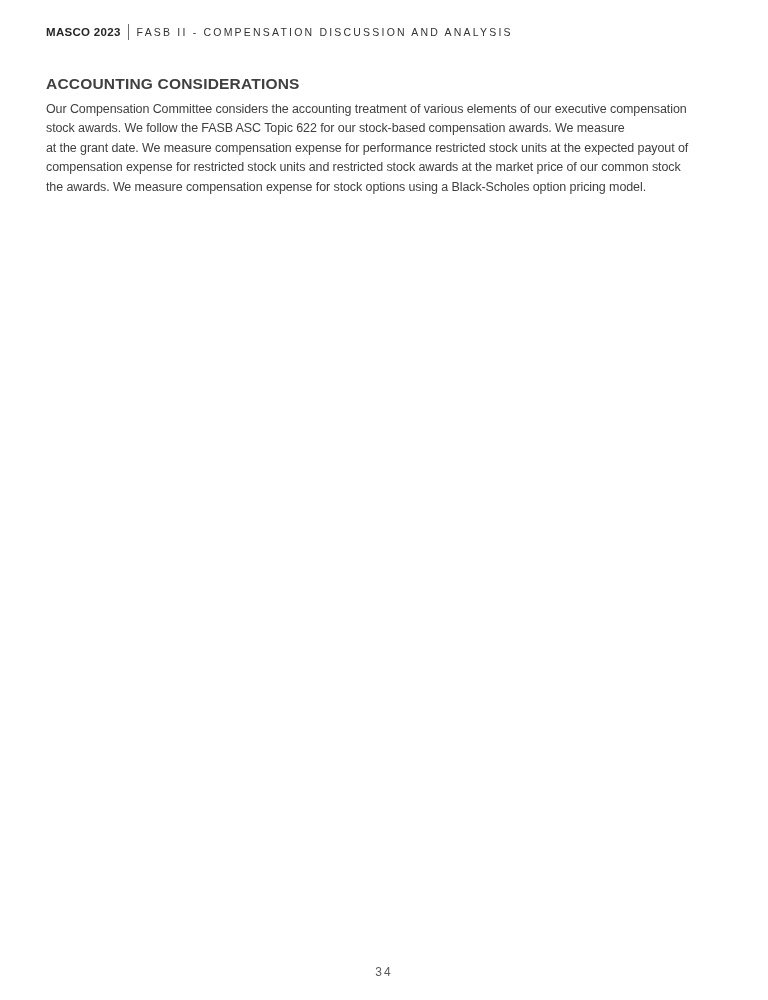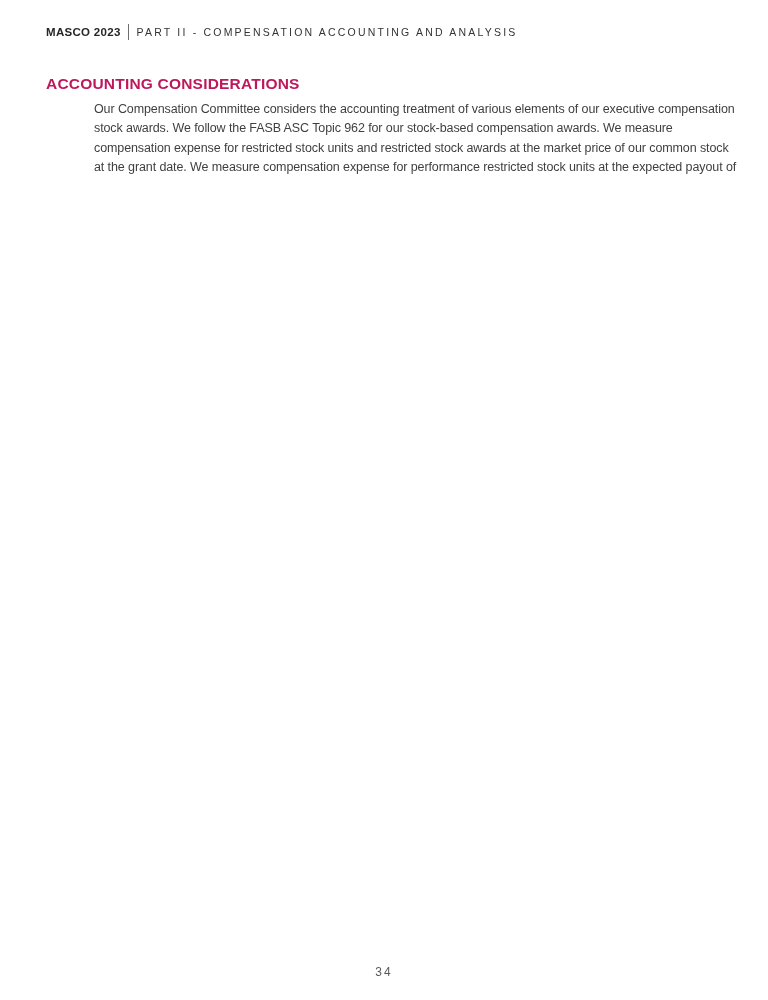--- a/index.html
+++ b/index.html
@@ -46,39 +46,38 @@
     white-space: nowrap;
   }
 
   
   .section-heading {
     position: absolute;
     top: 75px;
     left: 46px;
     font-size: 15.5px;
     font-weight: bold;
-    color: #be185d;
+    color: #404040;
     letter-spacing: 0.2px;
     white-space: nowrap;
   }
 
   
   .body-copy {
     position: absolute;
     top: 100px;
     left: 46px;
     width: 700px;
     font-size: 12.5px;
     line-height: 19.4px;
     letter-spacing: -0.1px;
     color: #3f3f3f;
   }
   .body-copy .line {
     white-space: nowrap;
-    margin-left: 48px;
   }
 
   
   .page-footer {
     position: absolute;
     top: 962px;
     left: 0;
     width: 768px;
     text-align: center;
   }
@@ -89,29 +88,30 @@
   }
 </style>
 </head>
 <body>
 
 <div class="page">
 
   <div class="running-header">
     <span class="brand">MASCO 2023</span>
     <span class="header-divider"></span>
-    <span class="section-title">PART II - COMPENSATION ACCOUNTING AND ANALYSIS</span>
+    <span class="section-title">FASB II - COMPENSATION DISCUSSION AND ANALYSIS</span>
   </div>
 
   <h1 class="section-heading">ACCOUNTING CONSIDERATIONS</h1>
 
   <div class="body-copy">
     <div class="line">Our Compensation Committee considers the accounting treatment of various elements of our executive compensation</div>
-    <div class="line">stock awards. We follow the FASB ASC Topic 962 for our stock-based compensation awards. We measure</div>
+    <div class="line">stock awards. We follow the FASB ASC Topic 622 for our stock-based compensation awards. We measure</div>
+    <div class="line">at the grant date. We measure compensation expense for performance restricted stock units at the expected payout of</div>
     <div class="line">compensation expense for restricted stock units and restricted stock awards at the market price of our common stock</div>
-    <div class="line">at the grant date. We measure compensation expense for performance restricted stock units at the expected payout of</div>
+    <div class="line">the awards. We measure compensation expense for stock options using a Black-Scholes option pricing model.</div>
   </div>
 
   <div class="page-footer">
     <span class="page-number">34</span>
   </div>
 
 </div>
 
 </body></html>

